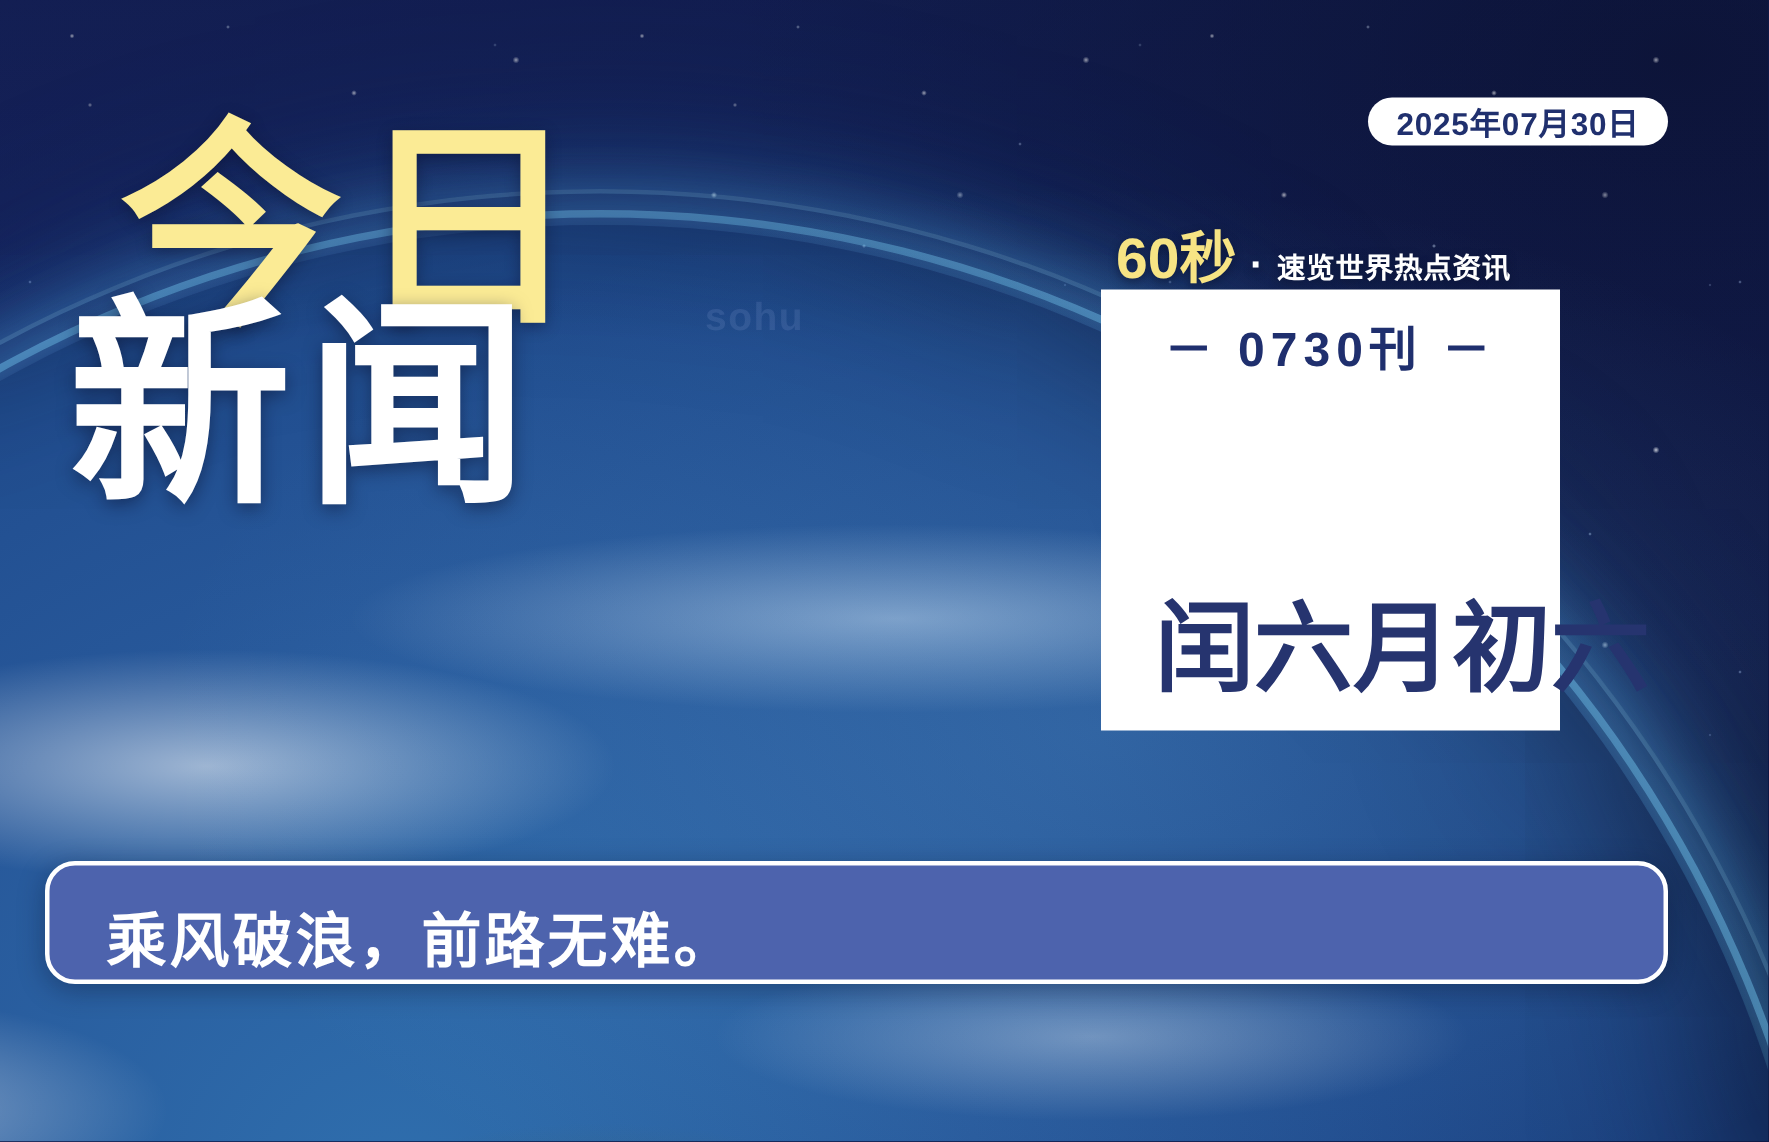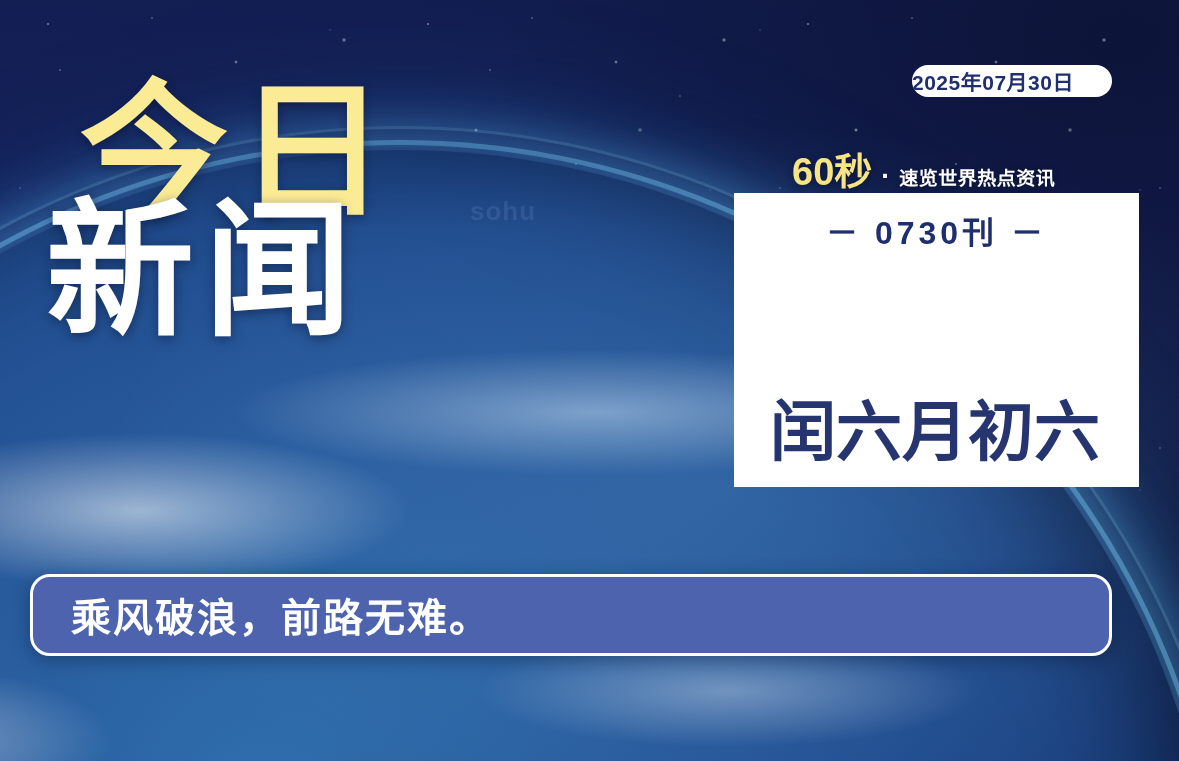--- a/index.html
+++ b/index.html
@@ -140,21 +140,21 @@
 
   
   .date-badge {
     position: absolute;
     left: 912px; top: 65px;
     width: 200px; height: 32px;
     background: #ffffff;
     border-radius: 16px;
     display: flex;
     align-items: center;
-    justify-content: flex-start;
+    justify-content: center;
     overflow: hidden;
   }
   .date-badge span {
     color: #20306e;
     font-size: 21px;
     font-weight: 700;
     letter-spacing: .5px;
     white-space: nowrap;
   }
 
@@ -182,21 +182,20 @@
 
   
   .tagline {
     position: absolute;
     left: 744px; top: 141px;
     display: flex;
     align-items: baseline;
     gap: 7px;
     white-space: nowrap;
     text-shadow: 0 2px 6px rgba(8,14,40,.55);
-    margin-left: 48px;
   }
   .tag-num {
     color: #f7e484;
     font-size: 38px;
     font-weight: 800;
     letter-spacing: 0px;
   }
   .tag-dot {
     color: #ffffff;
     font-size: 27px;
@@ -207,21 +206,21 @@
     color: #ffffff;
     font-size: 19px;
     font-weight: 800;
     letter-spacing: .5px;
   }
 
   
   .info-card {
     position: absolute;
     left: 734px; top: 193px;
-    width: 405px; height: 294px;
+    width: 306px; height: 294px;
     background: #ffffff;
   }
   .card-issue {
     position: absolute;
     left: 0; right: 0; top: 14px;
     text-align: center;
     color: #1f2f6e;
     font-size: 32px;
     font-weight: 700;
     letter-spacing: 4px;
@@ -252,21 +251,21 @@
 
   
   .banner {
     position: absolute;
     left: 30px; top: 574px;
     width: 1082px; height: 82px;
     background: #4d63ad;
     border: 3px solid #ffffff;
     border-radius: 20px;
     display: flex;
-    align-items: center;
+    align-items: flex-end;
     padding-left: 38px;
     box-shadow: 0 4px 18px rgba(8,14,40,.35);
   }
   .banner span {
     color: #ffffff;
     font-size: 40px;
     font-weight: 700;
     letter-spacing: 2px;
     white-space: nowrap;
   }

